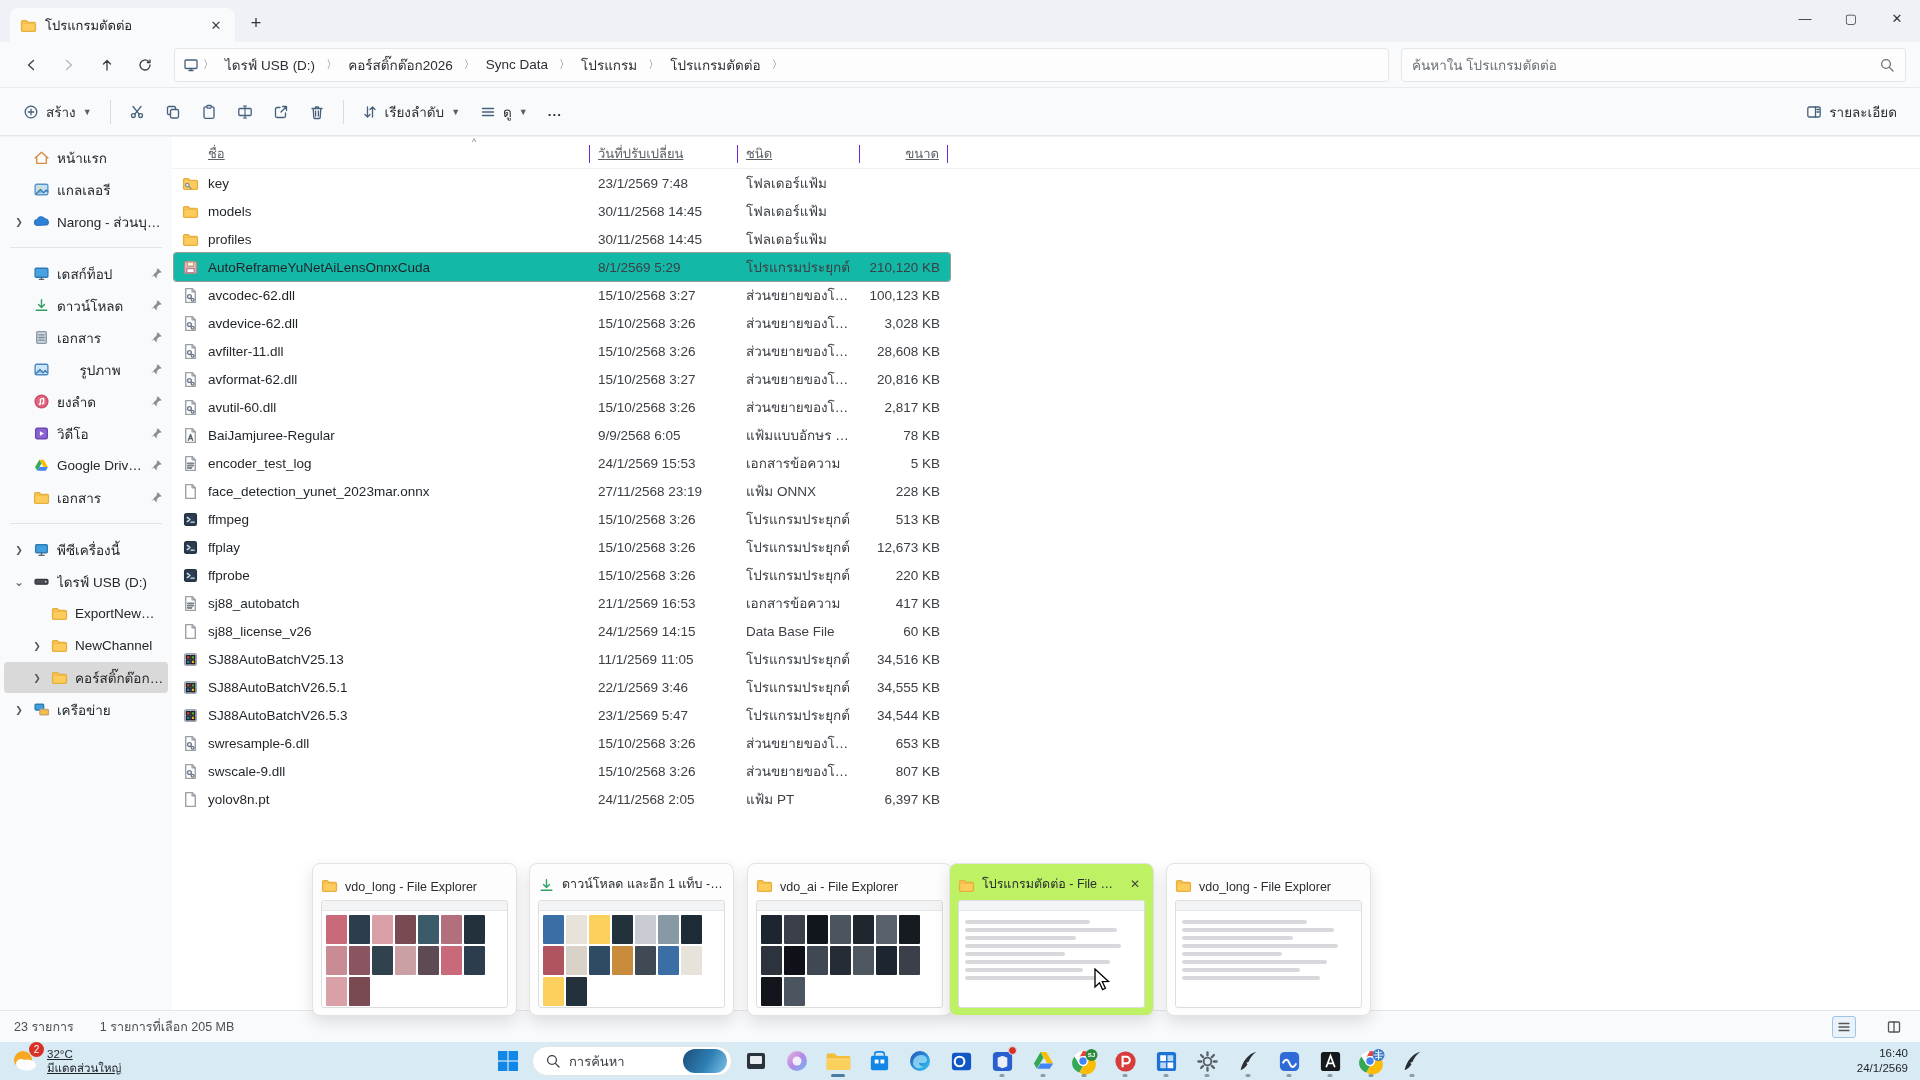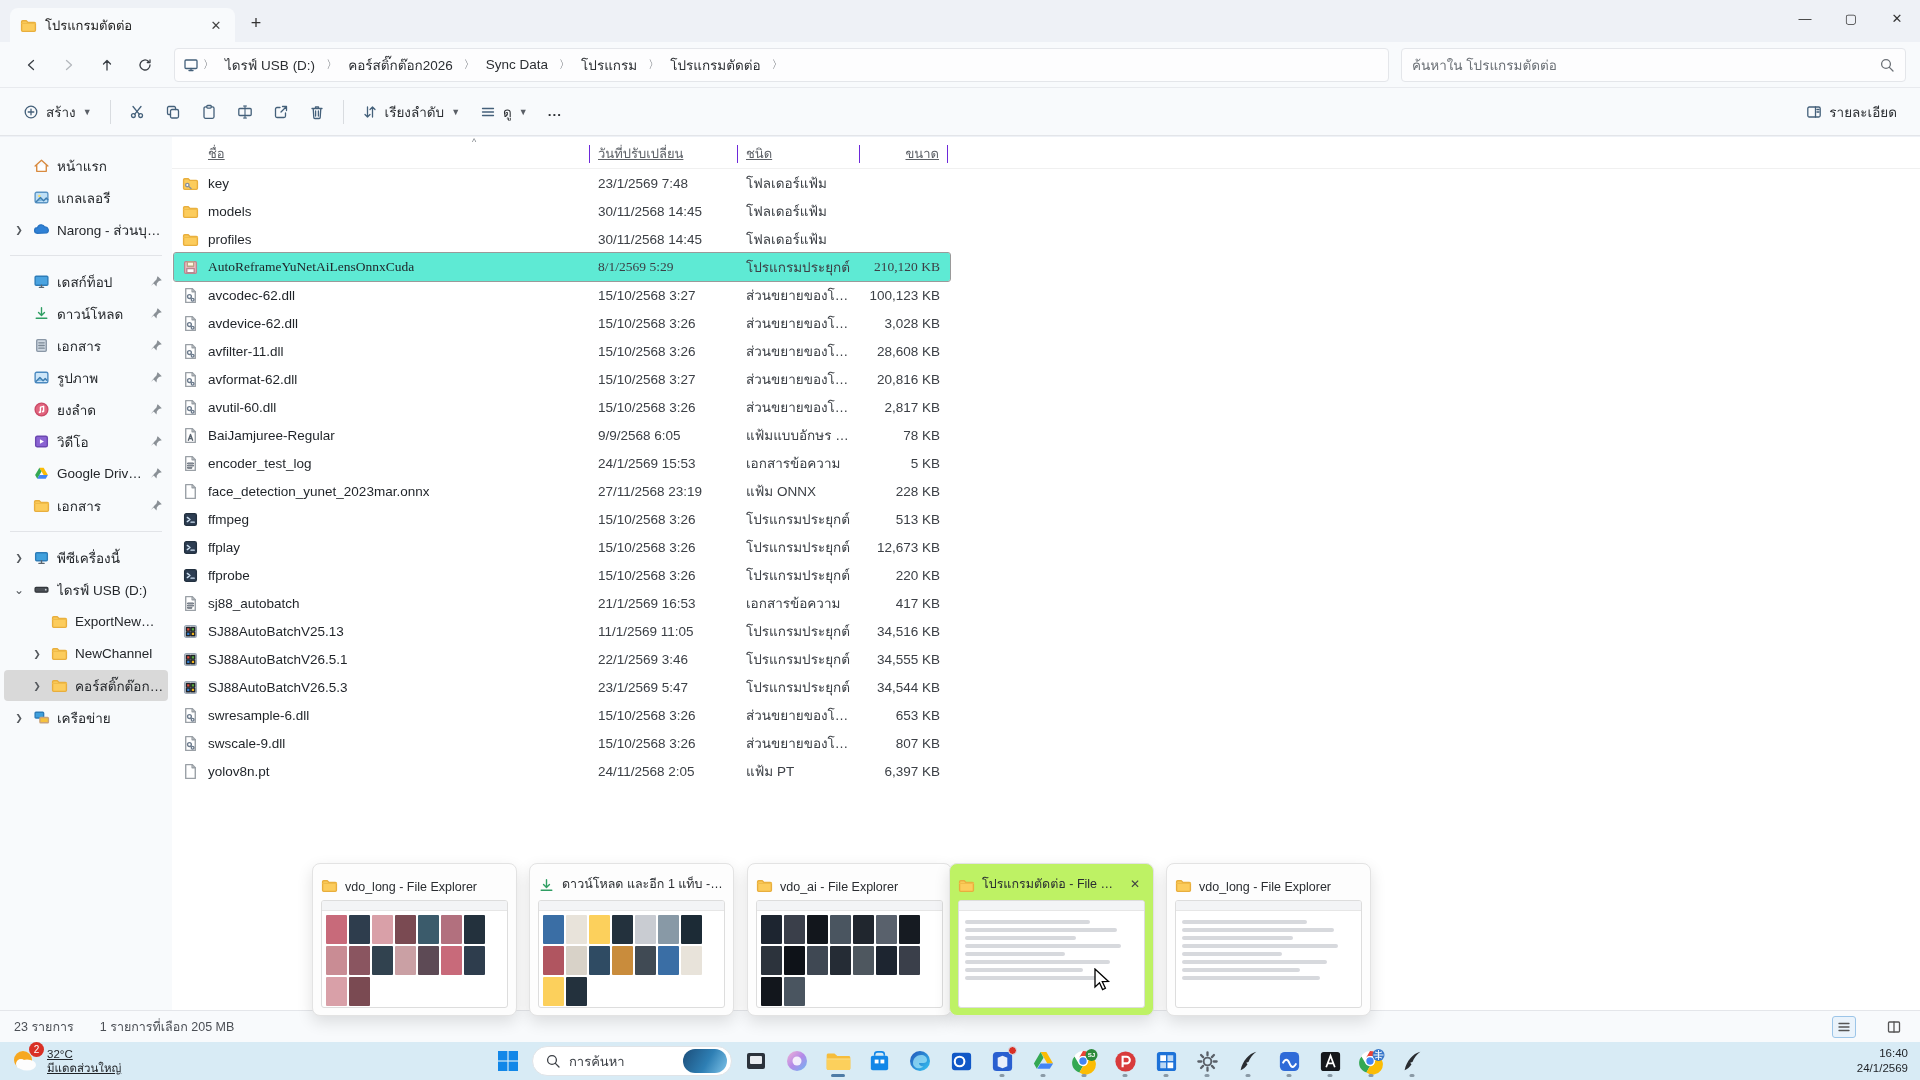--- a/index.html
+++ b/index.html
@@ -41,40 +41,40 @@
   .toolbar { height:48px; background:#f8fafc; border-bottom:1px solid #e3e5e9; display:flex; align-items:center;
     padding:0 14px; gap:2px; }
   .tbtn { height:36px; border-radius:4px; display:flex; align-items:center; gap:7px; padding:0 9px; color:#44607a; font-size:13.5px; }
   .tbtn .lbl { color:#2c2f33; }
   .chev { font-size:9px; color:#5a5f66; }
   .tsep { width:1px; height:24px; background:#d9dce0; margin:0 7px; }
   .toolbar .spacer { flex:1; }
 
   
   .content { position:absolute; top:137px; left:0; right:0; bottom:32px; display:flex; background:#f8fafc; }
-  .sidebar { width:172px; overflow:hidden; padding-top:12px; }
+  .sidebar { width:172px; overflow:hidden; padding-top:4px; }
   .sideitem { height:31px; display:flex; align-items:center; gap:7px; padding:0 4px 0 8px; margin:1px 4px; border-radius:4px;
     font-size:13.5px; color:#24272b; white-space:nowrap; }
   .sideitem.selected { background:#d9d9d9; }
   .side-chev { width:14px; display:flex; justify-content:center; color:#55595e; flex:0 0 14px; }
   .sideitem .slabel { flex:1; overflow:hidden; text-overflow:ellipsis; }
   .pin { color:#6a6f75; flex:0 0 14px; }
   .sidesep { height:1px; background:#e2e4e8; margin:10px 10px; }
 
   
   .filepane { flex:1; background:#fff; position:relative; padding-top:2px; }
   .cols { display:flex; align-items:center; height:30px; color:#5d6167; font-size:13px; position:relative; border-bottom:1px solid #f0f0f0; }
   .cols .c { padding:0 8px; border-right:1px solid #6d28d9; height:18px; display:flex; align-items:center;text-decoration:underline; }
   .sortmark { position:absolute; left:300px; top:-2px; color:#7a7f85; font-size:9px; }
   .c-name { width:418px; padding-left:36px !important; }
   .c-date { width:148px; }
   .c-type { width:122px; }
   .c-size { width:88px; justify-content:flex-end; }
   .frow { display:flex; align-items:center; height:28px; font-size:13.5px; color:#1f2328; width:776px; margin-left:2px; border-radius:2px; }
-  .frow.selected { background:#5eead4; outline:1px solid #9a9a9a;font-family:Liberation Serif, serif; }
+  .frow.selected { background:#14b8a6; outline:1px solid #9a9a9a; }
   .fcell { padding:0 8px; white-space:nowrap; overflow:hidden; text-overflow:ellipsis; }
   .f-name { width:416px; display:flex; align-items:center; gap:9px; }
   .f-date { width:148px; color:#3c4046; }
   .f-type { width:122px; color:#3c4046; }
   .f-size { width:88px; text-align:right; color:#3c4046; }
   .ficon { flex:0 0 17px; height:17px; }
 
   
   .statusbar { position:absolute; left:0; right:0; bottom:0; height:32px; background:#f8fafc; border-top:1px solid #e4e6ea;
     display:flex; align-items:center; padding:0 14px; gap:26px; font-size:12.5px; color:#4b4f55; }
@@ -363,21 +363,21 @@
               <path d="M5.5 5.5h5M5.5 8h5M5.5 10.5h5" stroke="#7b8794"></path>
             </svg>
           </span>
           <span class="slabel">เอกสาร</span>
           <span class="pin">
             <svg width="13" height="13" viewBox="0 0 16 16" fill="none" stroke="currentColor" stroke-width="1.3" stroke-linecap="round" stroke-linejoin="round">
               <path d="M9.5 1.5 14.5 6.5 11 7.5 8.5 10 8 14 4.5 10.5 1 13.5 5.5 8 8 5.5 9 2z" fill="#8a9096" stroke="none"></path>
             </svg>
           </span>
         </div>
-        <div class="sideitem" style="padding-left: 8px;">
+        <div class="sideitem" style="padding-left: 8px; text-align: center;">
           <span class="side-chev" style="font-size: 12px;"></span>
           <span>
             <svg width="17" height="17" viewBox="0 0 16 16" fill="none" stroke="currentColor" stroke-width="1.3" stroke-linecap="round" stroke-linejoin="round">
               <rect x="2" y="3" width="12" height="10" rx="1.5" fill="#cde6f9" stroke="#4a89c0"></rect>
               <path d="M3 11.5l3.5-3.5 3 3 2-2 1.5 1.5" stroke="#3e7db0" fill="#86bce4"></path>
             </svg>
           </span>
           <span class="slabel">รูปภาพ</span>
           <span class="pin">
             <svg width="13" height="13" viewBox="0 0 16 16" fill="none" stroke="currentColor" stroke-width="1.3" stroke-linecap="round" stroke-linejoin="round">
@@ -755,20 +755,34 @@
                   <path d="M9.5 1.5v3h3" stroke="#9aa0a6"></path>
                   <path d="M5.5 8h5M5.5 10h5M5.5 12h3.5" stroke="#7d8term590"></path>
                   <path d="M5.5 8h5M5.5 10h5M5.5 12h3.5" stroke="#7d8590"></path>
                 </svg>
               </span>
               <span style="overflow: hidden; text-overflow: ellipsis;">sj88_autobatch</span>
             </div>
             <div class="fcell f-date">21/1/2569 16:53</div>
             <div class="fcell f-type">เอกสารข้อความ</div>
             <div class="fcell f-size">417 KB</div>
+          </div>
+          <div class="frow">
+            <div class="fcell f-name">
+              <span class="ficon">
+                <svg width="17" height="17" viewBox="0 0 16 16" fill="none" stroke="currentColor" stroke-width="1.3" stroke-linecap="round" stroke-linejoin="round">
+                  <path d="M3.5 1.5h6l3 3v10h-9z" fill="#fff" stroke="#9aa0a6"></path>
+                  <path d="M9.5 1.5v3h3" stroke="#9aa0a6"></path>
+                </svg>
+              </span>
+              <span style="overflow: hidden; text-overflow: ellipsis;">sj88_license_v26</span>
+            </div>
+            <div class="fcell f-date">24/1/2569 14:15</div>
+            <div class="fcell f-type">Data Base File</div>
+            <div class="fcell f-size">60 KB</div>
           </div>
           <div class="frow">
             <div class="fcell f-name">
               <span class="ficon">
                 <svg width="17" height="17" viewBox="0 0 16 16" fill="none" stroke="currentColor" stroke-width="1.3" stroke-linecap="round" stroke-linejoin="round">
                   <rect x="2.5" y="2.5" width="11" height="11" rx="1.5" fill="#e9eef4" stroke="#9aa6b4"></rect>
                   <rect x="4.2" y="4.2" width="3.4" height="3.4" fill="#e24a3b"></rect>
                   <rect x="8.6" y="4.2" width="3.4" height="3.4" fill="#57a83c"></rect>
                   <rect x="4.2" y="8.6" width="3.4" height="3.4" fill="#2f7bd0"></rect>
                   <rect x="8.6" y="8.6" width="3.4" height="3.4" fill="#f2b41d"></rect>

